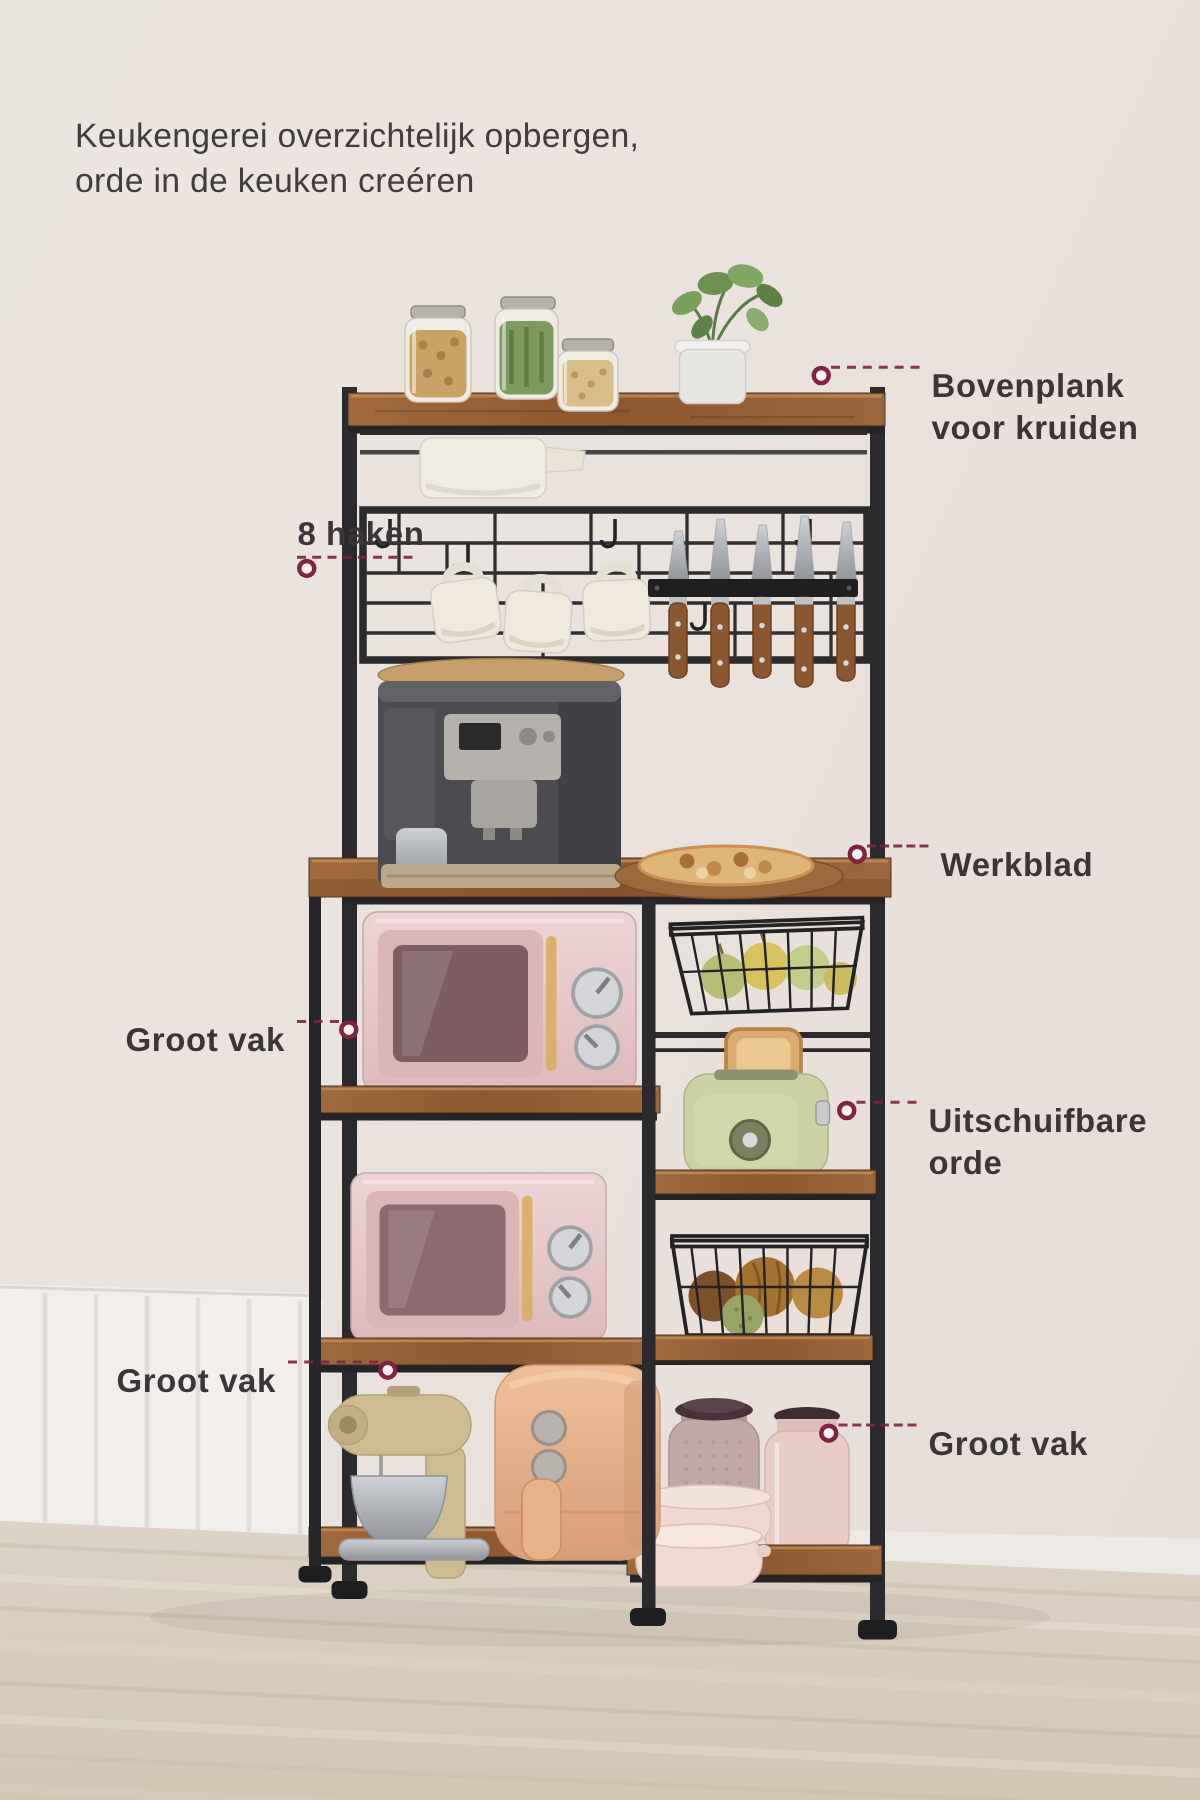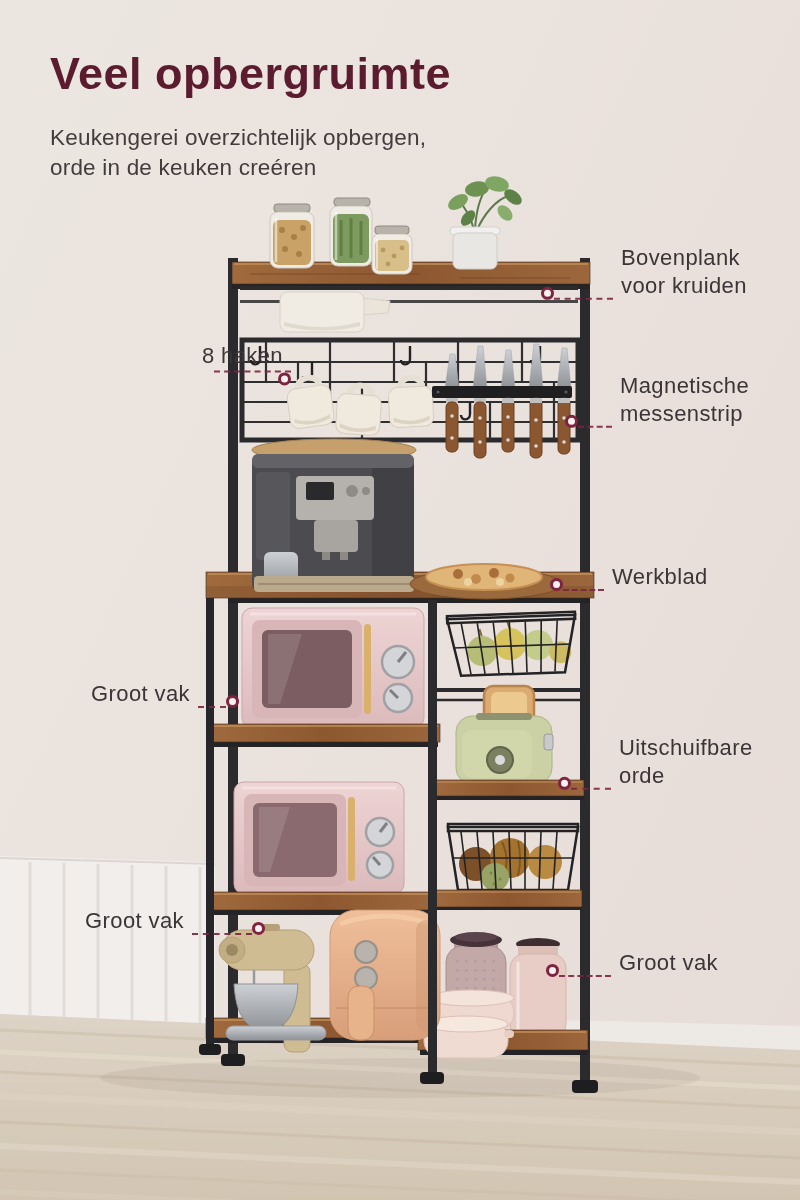--- a/index.html
+++ b/index.html
@@ -12,24 +12,25 @@
   .header{position:absolute;left:50px;top:50px;width:520px;}
   .header h1{
     margin:0;font-size:45px;line-height:1.05;font-weight:600;
     color:#5B1C30;letter-spacing:.5px;
   }
   .header .sub{
     margin-top:26px;font-size:22.5px;line-height:1.32;color:#423C3E;
     white-space:pre-line;letter-spacing:.2px;
   }
   .callout{
-    position:absolute;display:flex;align-items:flex-end;
+    position:absolute;display:flex;align-items:flex-start;
     transform:translateY(-50%);
     color:#3B3537;font-size:22px;line-height:1.28;letter-spacing:.4px;
     white-space:pre-line;
+    font-weight:bold;
   }
   .callout .ring{
     width:13px;height:13px;box-sizing:border-box;flex:none;
     border:3px solid #7E2340;border-radius:50%;background:#f7f2ef;
   }
   .callout .dash{height:0;border-top:2px dashed #7E2340;flex:none;opacity:.9;}
   .callout.right .lbl{margin-left:8px;text-align:left;}
   .callout.left  .lbl{margin-right:8px;text-align:right;}
 </style>
 </head>
@@ -468,46 +469,39 @@
       <rect x="206" y="598" width="8" height="450"></rect>
       <rect x="428" y="600" width="9" height="476" fill="#2b2a2d"></rect>
       <rect x="199" y="1044" width="22" height="11" rx="4" fill="#1e1d20"></rect>
       <rect x="221" y="1054" width="24" height="12" rx="4" fill="#1e1d20"></rect>
       <rect x="420" y="1072" width="24" height="12" rx="4" fill="#1e1d20"></rect>
       <rect x="572" y="1080" width="26" height="13" rx="4" fill="#1e1d20"></rect>
     </g>
   </svg>
 
   <div class="header">
-    <h1>Veel opbergruimte</h1>
     <div class="sub">Keukengerei overzichtelijk opbergen,
 orde in de keuken creéren</div>
   </div>
 
   <div class="callout right" style="top:272px;left:541px;">
     <span class="ring"></span>
     <span class="dash" style="width:59px"></span>
     <span class="lbl">Bovenplank
 voor kruiden</span>
   </div>
 
   <div class="callout left" style="top:364px;right:509px;flex-direction:column;">
     <span class="lbl">8 haken</span>
     <span class="dash" style="width:77px"></span>
     <span class="ring"></span>
   </div>
 
-  <div class="callout right" style="top:400px;left:565px;">
-    <span class="ring"></span>
-    <span class="dash" style="width:34px"></span>
-    <span class="lbl">Magnetische
-messenstrip</span>
-  </div>
-
-  <div class="callout right" style="top:577px;left:550px;">
+
+  <div class="callout right" style="top:577px;left:565px;">
     <span class="ring"></span>
     <span class="dash" style="width:41px"></span>
     <span class="lbl">Werkblad</span>
   </div>
 
   <div class="callout left" style="top:694px;right:561px;">
     <span class="lbl">Groot vak</span>
     <span class="dash" style="width:28px"></span>
     <span class="ring"></span>
   </div>

